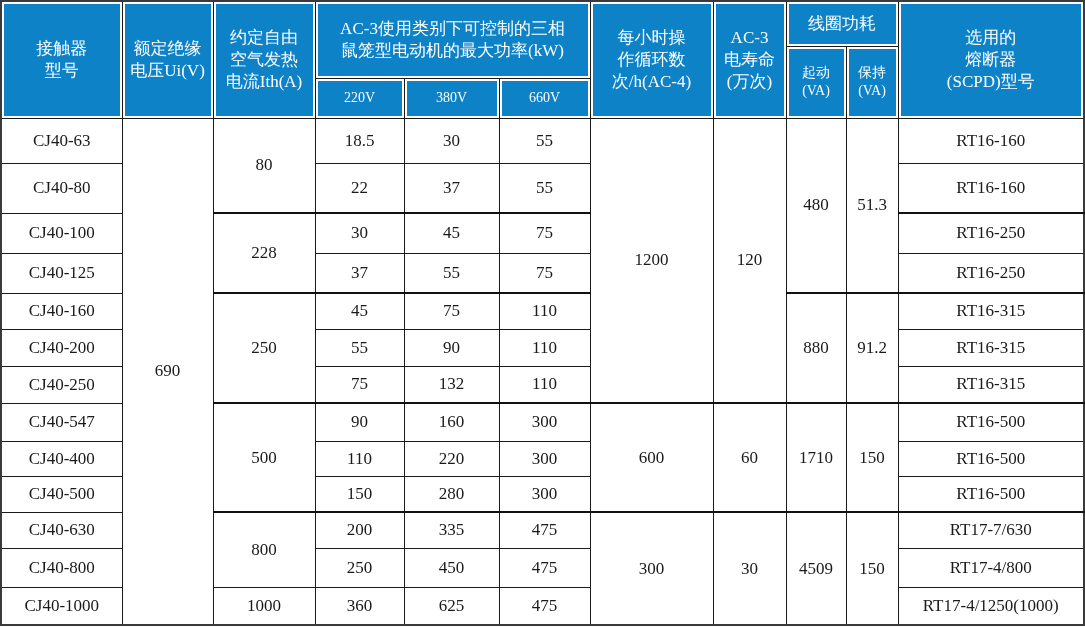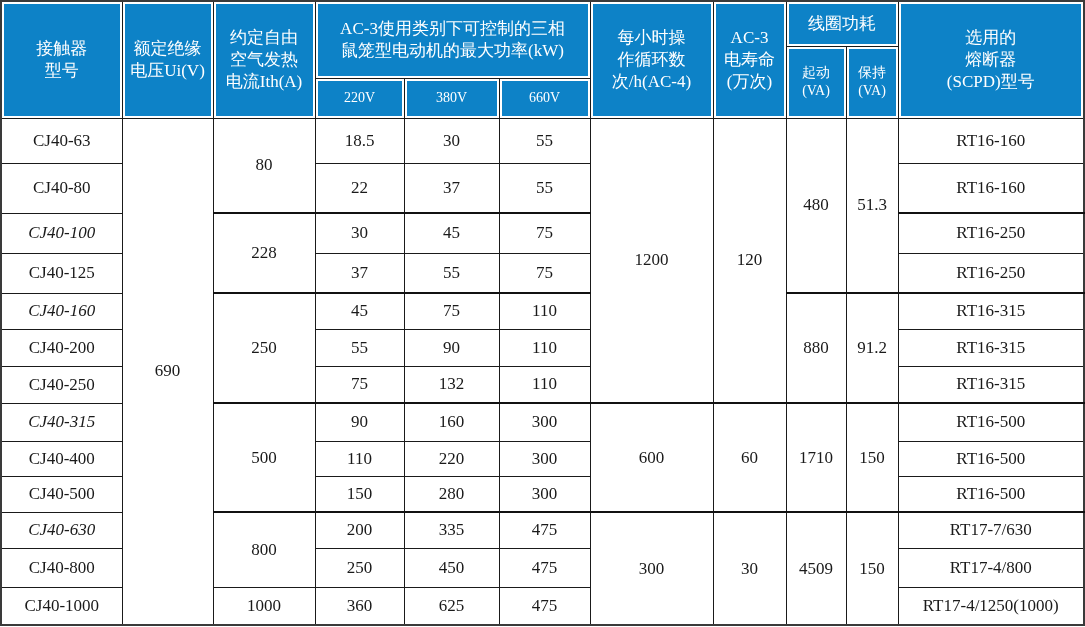--- a/index.html
+++ b/index.html
@@ -45,21 +45,21 @@
     font-size: 14px;
   }
   table.spec td {
     color: #1a1a1a;
     font-size: 17px;
     background: #ffffff;
   }
   td.fuse-cell { font-size: 16.5px; letter-spacing: 0; margin-left: 28px; }
   
   tr.grp td { border-top: 2px solid #111111; }
-  tr.grp td.model { border-top: 1px solid #1a1a1a; font-style: italic; }
+  tr.grp td.model { border-top: 1px solid #1a1a1a; }
 </style>
 </head>
 <body>
 
 <div class="page">
 <table class="spec">
   <colgroup>
     <col style="width:121px">
         <col style="width:91px">
         <col style="width:102px">
@@ -160,21 +160,21 @@
       <td class="fuse-cell">RT16-315</td>
     </tr>
     <tr style="height:37px">
       <td class="model">CJ40-250</td>
       <td>75</td>
       <td>132</td>
       <td>110</td>
       <td class="fuse-cell">RT16-315</td>
     </tr>
     <tr style="height:38px" class="grp">
-      <td class="model">CJ40-315</td>
+      <td class="model">CJ40-547</td>
       <td rowspan="3">500</td>
       <td>90</td>
       <td>160</td>
       <td>300</td>
       <td rowspan="3">600</td>
       <td rowspan="3">60</td>
       <td rowspan="3">1710</td>
       <td rowspan="3">150</td>
       <td class="fuse-cell">RT16-500</td>
     </tr>

